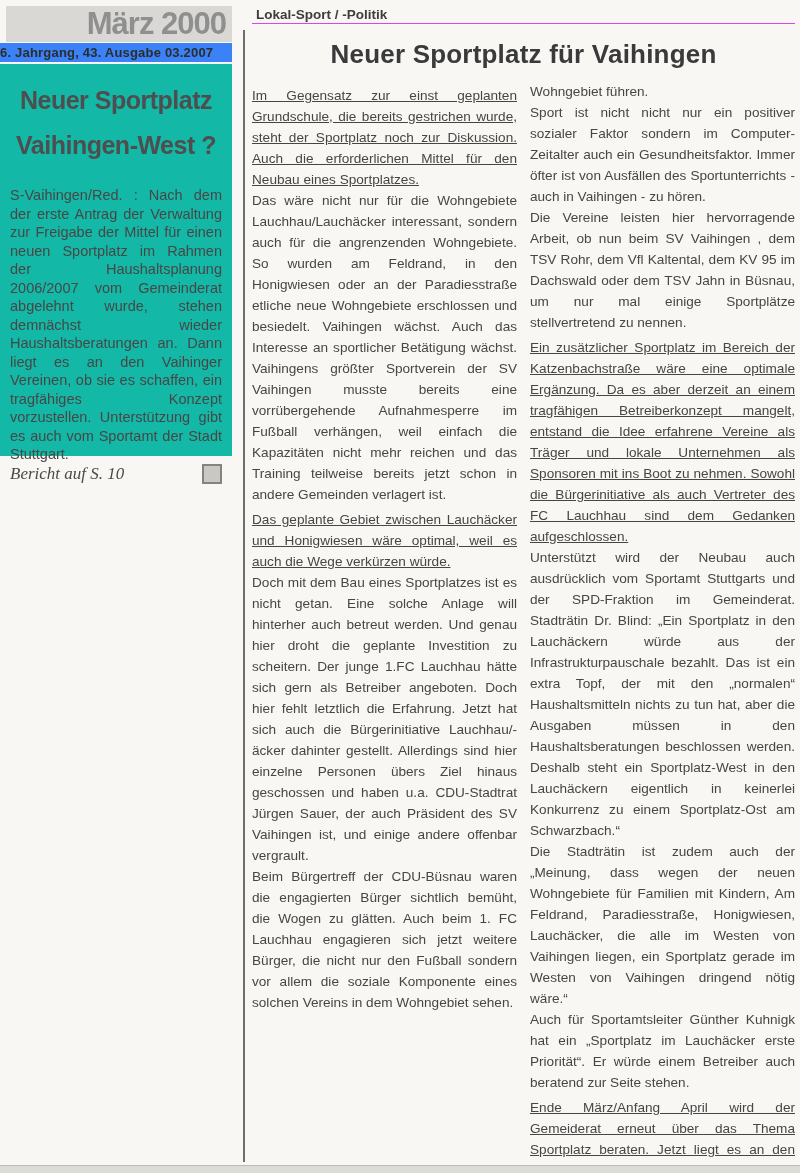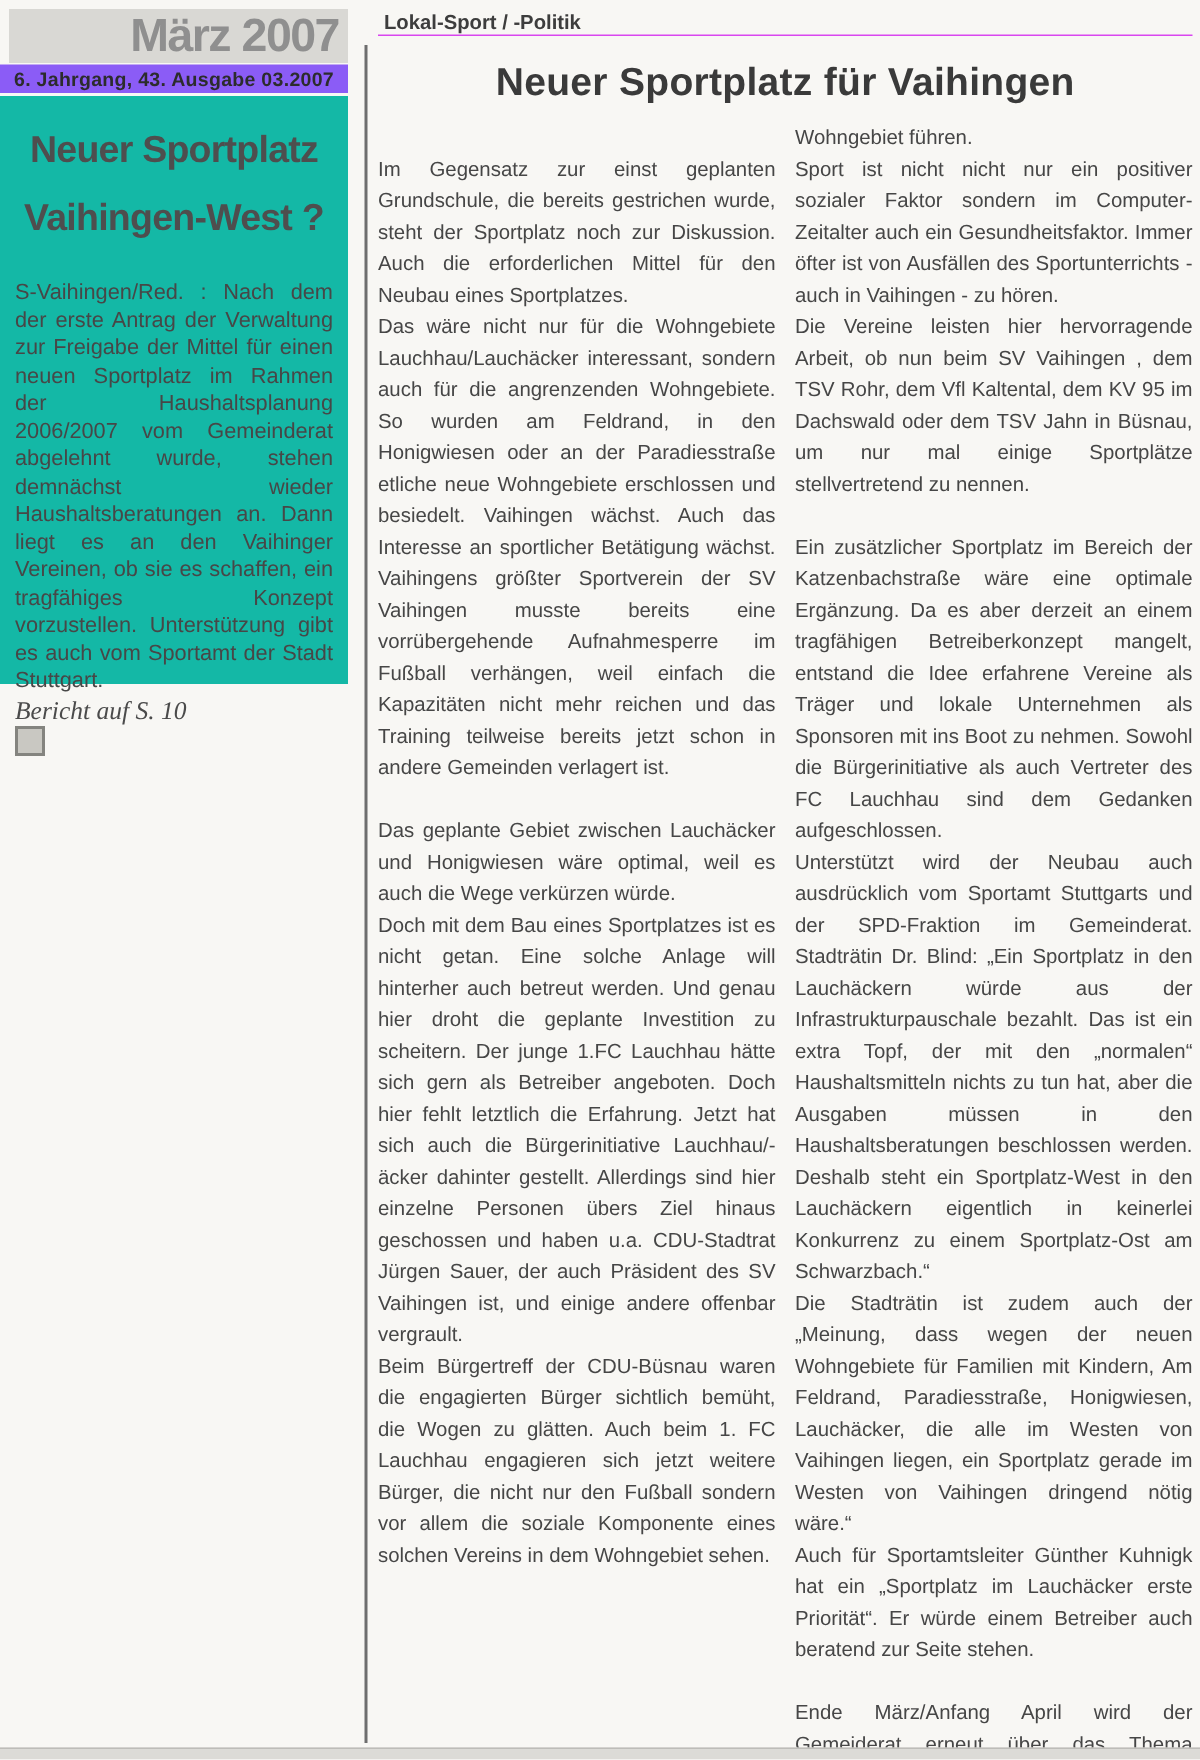--- a/index.html
+++ b/index.html
@@ -14,42 +14,42 @@
   .left-rail{position:absolute;left:0;top:0;width:240px;}
   .month-box{
     position:absolute;left:6px;top:6px;width:226px;height:36px;
     background:#d9d8d4;
     text-align:right;padding-right:6px;box-sizing:border-box;
     font-size:31px;font-weight:bold;color:#8f8f8f;
     letter-spacing:-1px;line-height:36px;
   }
   .issue-bar{
     position:absolute;left:0;top:43px;width:232px;height:19px;
-    background:#8b5cf6;
+    background:#3b82f6;
     color:#2c2c2c;font-size:13px;font-weight:bold;
-    text-align:center;line-height:19px;letter-spacing:0.2px;
+    line-height:19px;letter-spacing:0.2px;
   }
   .left-box{
     position:absolute;left:0;top:64px;width:232px;height:392px;
     background:#14b8a6;
     box-sizing:border-box;padding:14px 10px 12px 10px;
     display:flex;flex-direction:column;
   }
   .left-headline{
     font-size:25px;font-weight:bold;color:#4e4e4e;
     text-align:center;line-height:45px;letter-spacing:-0.5px;
     margin:0 0 18px 0;
   }
   .left-body{
     font-size:14.5px;line-height:18.5px;color:#474747;
     text-align:justify;margin:0;
   }
   .left-footer{
     margin-top:auto;
-    display:flex;align-items:flex-start;justify-content:space-between;flex-direction:column;
+    display:flex;align-items:flex-end;justify-content:space-between;
   }
   .report-note{
     font-family:"Liberation Serif", serif;
     font-style:italic;font-size:17px;color:#4b4b4b;
   }
   .end-square{
     width:16px;height:16px;background:#c9c8c2;
     border:2px solid #84847f;display:inline-block;
   }
   
@@ -73,35 +73,35 @@
   .main-headline{
     text-align:center;font-size:26px;font-weight:bold;color:#3a3a3a;
     margin:15px 0 11px 0;letter-spacing:0.2px;
   }
   .columns{display:flex;gap:13px;}
   .col{
     width:265px;font-size:13.6px;line-height:21px;
     color:#464646;text-align:justify;
   }
   .col p{margin:0;}
-  .col p.spaced{margin-top:21px;}
+  .col p.spaced{margin-top:4px;text-decoration:underline;}
   .leadin{font-weight:bold;font-style:italic;}
   
   .bottom-edge{
     position:absolute;left:0;bottom:0;width:800px;height:7px;
     background:#dcdbd7;border-top:1px solid #bdbcb8;
   }
 </style>
 </head>
 <body>
 
 <div class="page">
 
   <div class="left-rail">
-    <div class="month-box">März 2007</div>
+    <div class="month-box">März 2000</div>
     <div class="issue-bar">6. Jahrgang, 43. Ausgabe 03.2007</div>
 
     <div class="left-box">
       <h2 class="left-headline">
         <span>Neuer Sportplatz</span><br>
         <span>Vaihingen-West ?</span>
       </h2>
       <p class="left-body">S-Vaihingen/Red. :   Nach dem der erste Antrag der Verwaltung zur Freigabe der Mittel für einen neuen Sportplatz im Rahmen der Haushaltsplanung 2006/2007 vom Gemeinderat abgelehnt wurde, stehen demnächst wieder Haushaltsberatungen an. Dann liegt es an den Vaihinger Vereinen, ob sie es schaffen, ein tragfähiges Konzept vorzustellen. Unterstützung gibt es auch vom Sportamt der Stadt Stuttgart.</p>
       <div class="left-footer">
         <span class="report-note">Bericht auf S. 10</span>

